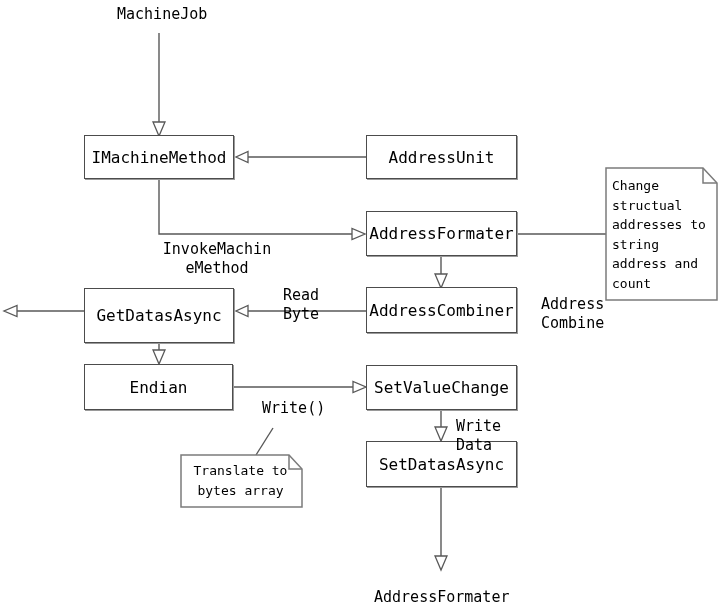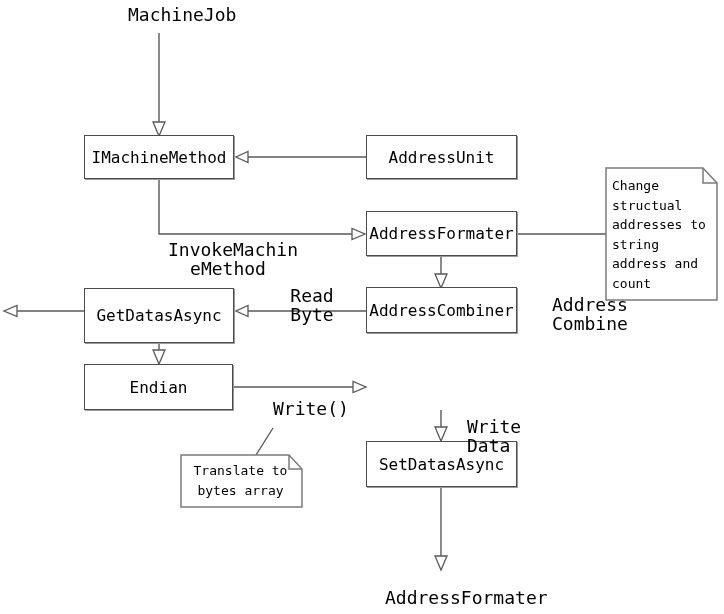--- a/index.html
+++ b/index.html
@@ -17,25 +17,24 @@
     box-sizing:border-box;
     border:1.5px solid #4c4c4c;
     background:#ffffff;
     display:flex;align-items:center;justify-content:center;
     font-size:16px;
     z-index:2;
     box-shadow:1px 1px 0 #9a9a9a;
   }
   .lbl{
     position:absolute;
-    font-size:18px;
+    font-size:15px;
     line-height:19px;
     white-space:pre-line;
     z-index:3;
-    margin-left:11px;
   }
   .center{text-align:center;}
   .note-text{
     position:absolute;
     font-size:13px;
     line-height:19.5px;
     white-space:pre-line;
     z-index:3;
   }
 </style>
@@ -104,20 +103,23 @@
   </div>
   <div class="node" style="left:84px;top:288px;width:150px;height:55px;">
     <span>GetDatasAsync</span>
   </div>
   <div class="node" style="left:366px;top:287px;width:151px;height:46px;">
     <span>AddressCombiner</span>
   </div>
   <div class="node" style="left:84px;top:364px;width:149px;height:46px;">
     <span>Endian</span>
   </div>
+  <div class="node" style="left:366px;top:365px;width:151px;height:45px;">
+    <span>SetValueChange</span>
+  </div>
   <div class="node" style="left:366px;top:441px;width:151px;height:46px;">
     <span>SetDatasAsync</span>
   </div>
 
   <div class="note-text" style="left:612px;top:176px;width:102px;">Change
 structual
 addresses to
 string
 address and
 count</div>

